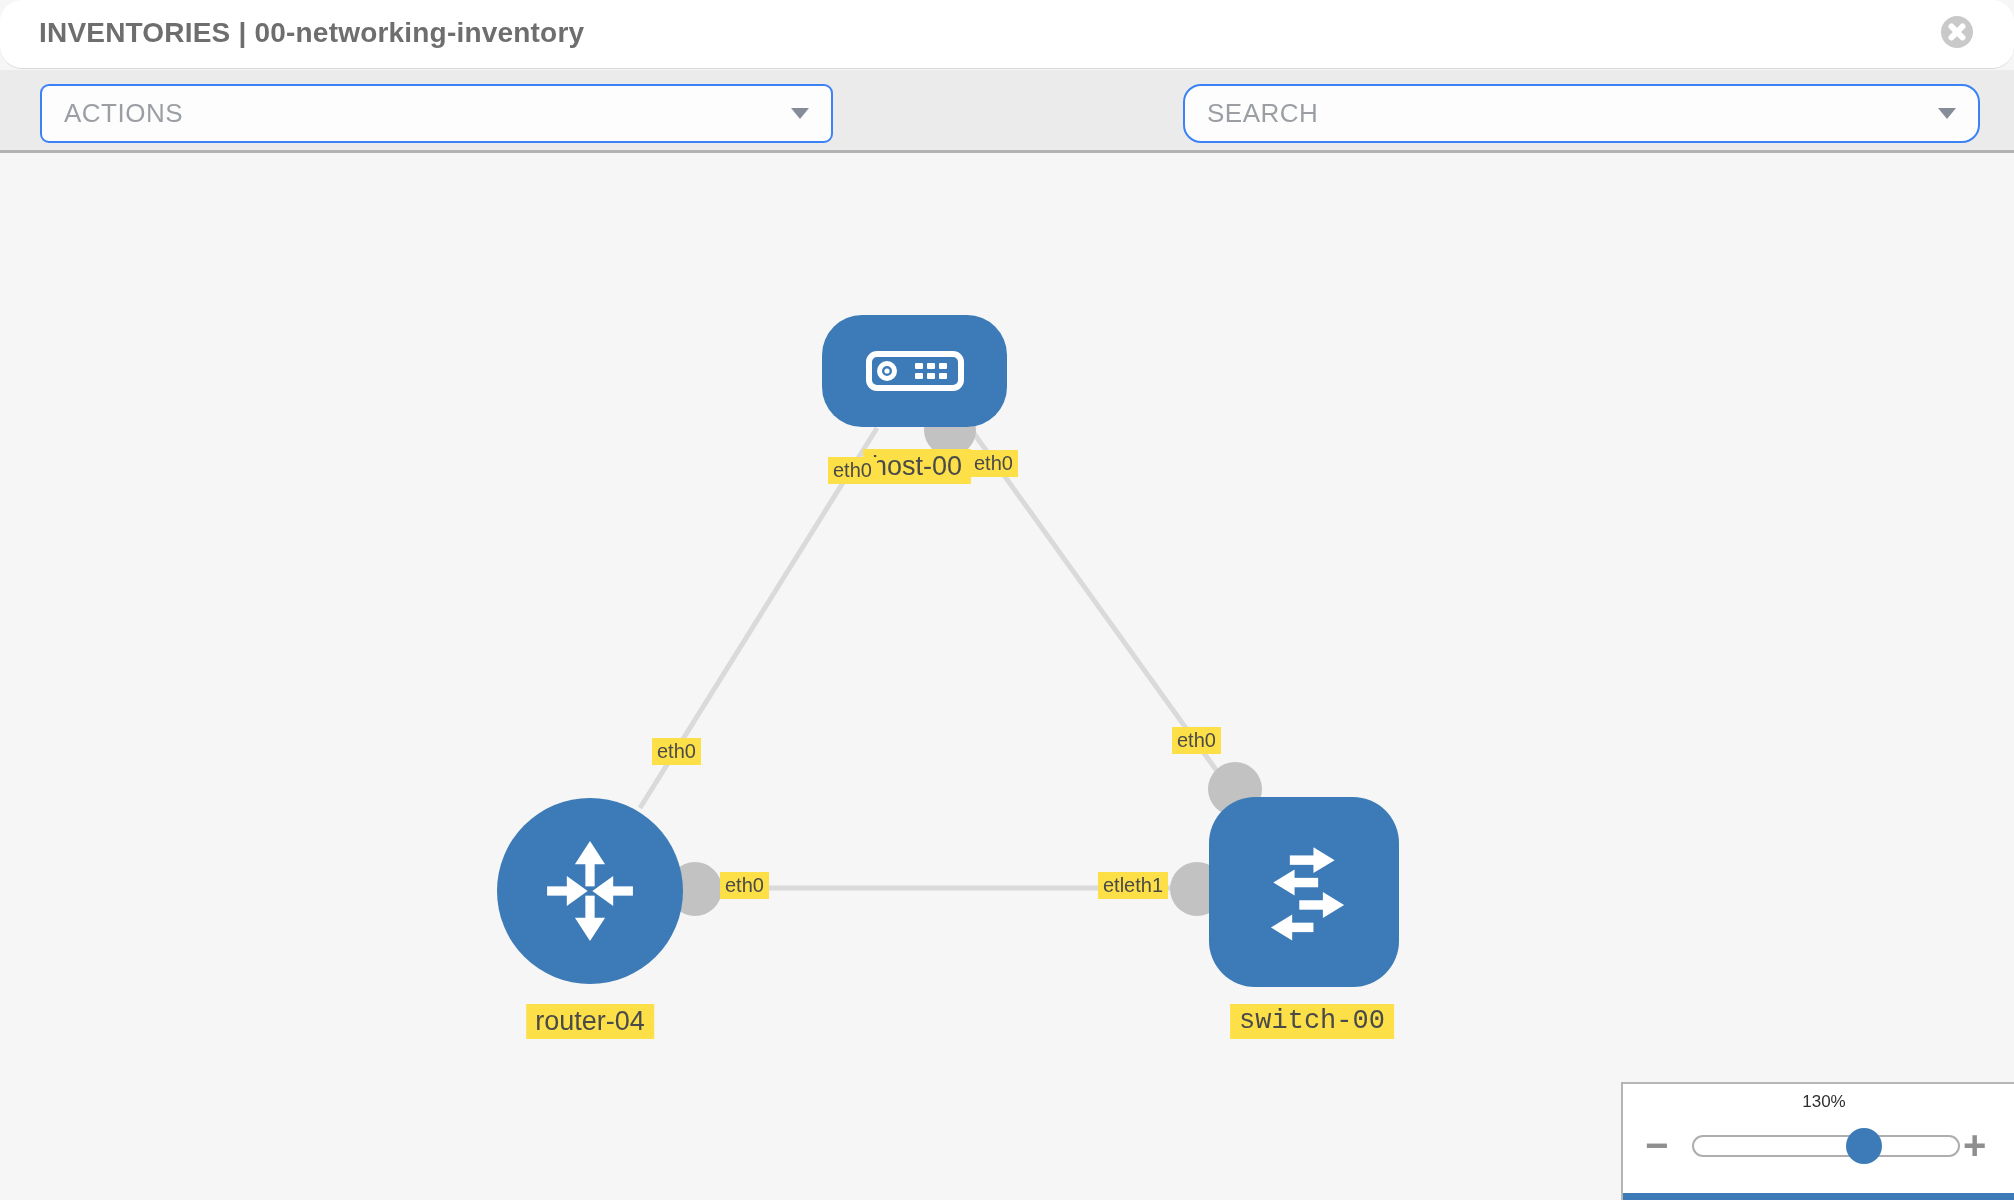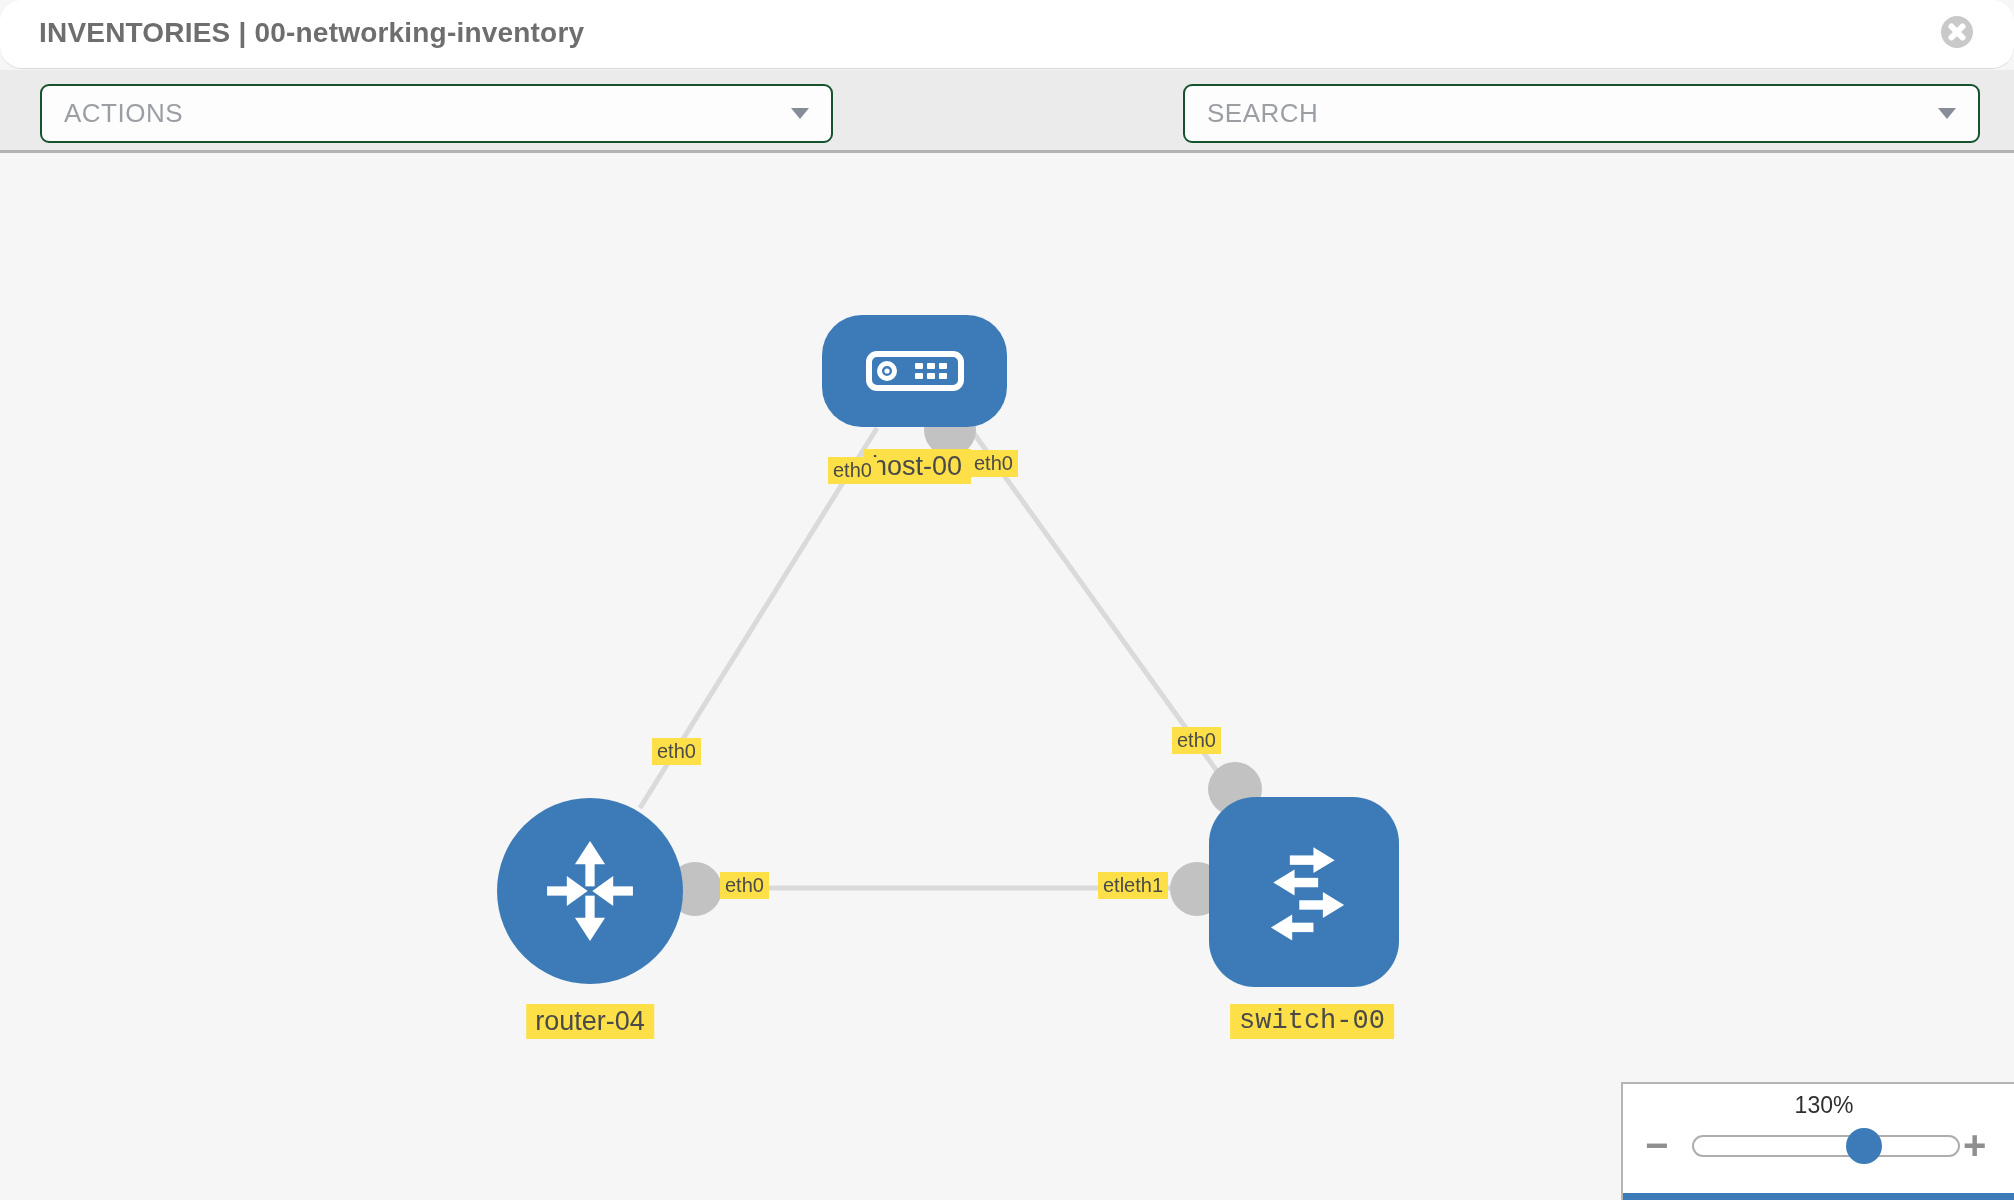--- a/index.html
+++ b/index.html
@@ -21,31 +21,31 @@
     display:flex; align-items:center; justify-content:center;
   }
 
   
   .toolbar {
     position:absolute; left:0; top:70px; width:2014px; height:83px;
     background:#ebebeb; border-bottom:3px solid #b2b2b2;
   }
   .select-box {
     position:absolute; top:14px; height:59px;
-    background:#fdfdfd; border:2px solid #14532d; border-radius:9px;
+    background:#fdfdfd; border:2px solid #3b82f6; border-radius:9px;
     display:flex; align-items:center; justify-content:space-between;
     padding:0 22px; cursor:pointer;
   }
   .select-box .ph { font-size:26px; color:#9b9fa4; letter-spacing:0.5px; }
   .chevron {
     width:0; height:0; border-left:9px solid transparent; border-right:9px solid transparent;
     border-top:11px solid #868d98;
   }
   .actions-box { left:40px;  width:793px; }
-  .search-box  { left:1183px; width:797px; }
+  .search-box  { left:1183px; width:797px;border-radius:18px; }
   .tool-icon { position:absolute; top:96px; cursor:pointer; }
   .tool-icon svg { display:block; }
 
   
   .canvas { position:absolute; left:0; top:153px; width:2014px; height:1047px; background:#f5f6f5; }
   .links-layer { position:absolute; left:0; top:0; }
 
   .node { position:absolute; background:#3c7bb7; display:flex; align-items:center; justify-content:center; cursor:pointer; }
   .node-host   { left:822px;  top:162px; width:185px; height:112px; border-radius:40px; }
   .node-router { left:497px;  top:645px; width:186px; height:186px; border-radius:50%; }
@@ -56,21 +56,21 @@
     line-height:1.15; padding:2px 5px;
   }
   .node-label { font-size:27px; padding:2px 9px; transform:translateX(-50%);margin-top:8px; }
   .if-label   { font-size:20px; }
 
   
   .zoom-panel {
     position:absolute; left:1621px; top:1082px; width:393px; height:118px;
     background:#ffffff; border:2px solid #b5b5b5; border-right:none; border-bottom:none;
   }
-  .zoom-level { position:absolute; left:201px; top:8px; transform:translateX(-50%); font-size:23px; color:#2f2f2f; }
+  .zoom-level { position:absolute; left:201px; top:8px; transform:translateX(-50%); font-size:17px; color:#2f2f2f; }
   .zoom-minus, .zoom-plus {
     position:absolute; top:41px; font-size:40px; font-weight:700; color:#8f8f8f;
     cursor:pointer; line-height:40px; user-select:none;
   }
   .zoom-minus { left:22px; }
   .zoom-plus  { left:340px; }
   .zoom-track {
     position:absolute; left:69px; top:51px; width:268px; height:22px;
     background:#ffffff; border:2px solid #aeaeae; border-radius:12px; cursor:pointer;
   }

